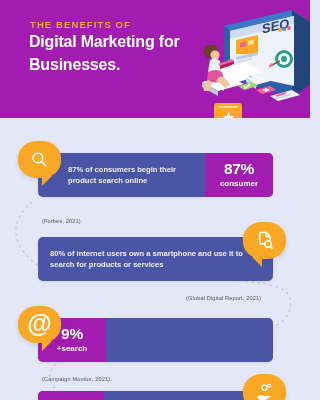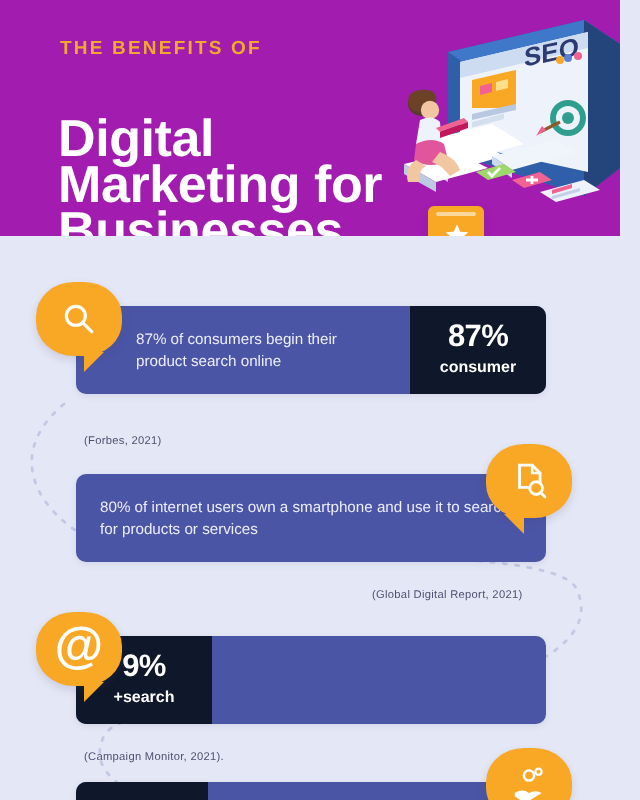--- a/index.html
+++ b/index.html
@@ -18,22 +18,22 @@
     background:#a21caf;
     overflow:hidden;
   }
   .kicker {
     position:absolute; left:30px; top:19px;
     font-size:9.5px; font-weight:bold; letter-spacing:1.1px;
     color:#f0a92a; text-transform:uppercase;
   }
   .title {
     position:absolute; left:29px; top:30px; width:190px;
-    font-size:26px; line-height:23px; font-weight:bold;
-    color:#ffffff; letter-spacing:-0.2px;margin-top:28px;
+    font-size:16px; line-height:23px; font-weight:bold;
+    color:#ffffff; letter-spacing:-0.2px;
   }
 
   
   .hero { position:absolute; right:-2px; top:2px; width:128px; height:112px; }
 
   
   .star-card {
     position:absolute; left:214px; top:103px; width:28px; height:28px;
     background:#f9a826; border-radius:3px;
     box-shadow:0 2px 4px rgba(60,60,110,.22);
@@ -52,25 +52,25 @@
   .row { position:absolute; left:38px; width:235px; }
   .bar {
     position:relative; width:235px; border-radius:5px; overflow:hidden;
     background:#4a55a5; display:flex; align-items:stretch;
     box-shadow:0 1px 3px rgba(70,70,120,.10);
   }
   .bar.rev { flex-direction:row-reverse; }
   .bar-text {
     flex:1; padding:11px 12px 11px 30px;
     font-size:7.6px; line-height:11.2px; color:#eceefb;
-    display:flex; align-items:center;
+    display:flex; align-items:center;font-weight:bold;
   }
   .bar.rev .bar-text { padding:11px 14px 11px 12px; }
   .badge {
-    width:68px; background:#0f172a; color:#ffffff;
+    width:68px; background:#a21caf; color:#ffffff;
     display:flex; flex-direction:column; align-items:center; justify-content:center;
     padding:8px 2px; flex:none;
   }
   .badge.lead { width:66px; }
   .badge .num { font-size:15.5px; font-weight:bold; line-height:16px; letter-spacing:-0.3px; }
   .badge .lbl { font-size:8px; font-weight:bold; line-height:11px; margin-top:1px;text-align:right; }
 
   .cite { position:absolute; font-size:5.6px; color:#4c5170; letter-spacing:.15px; }
 
   

